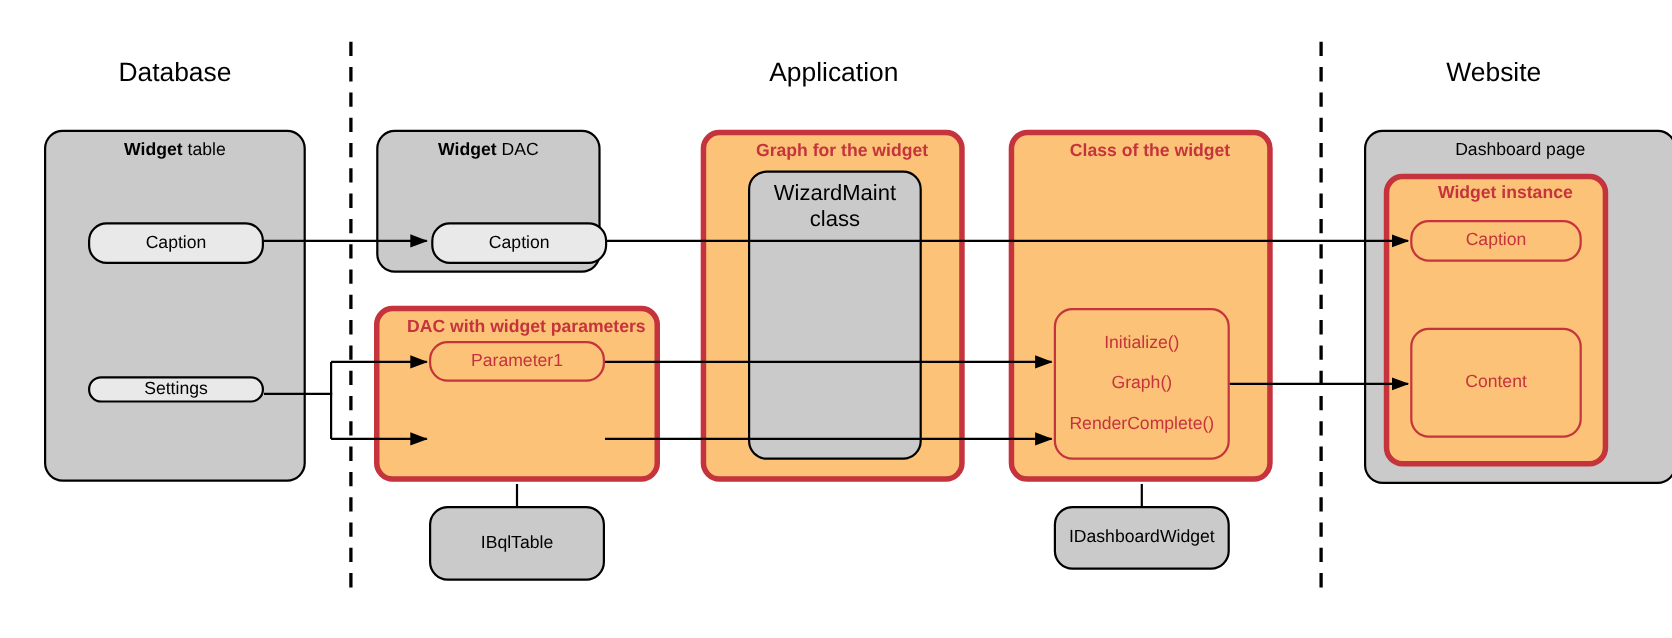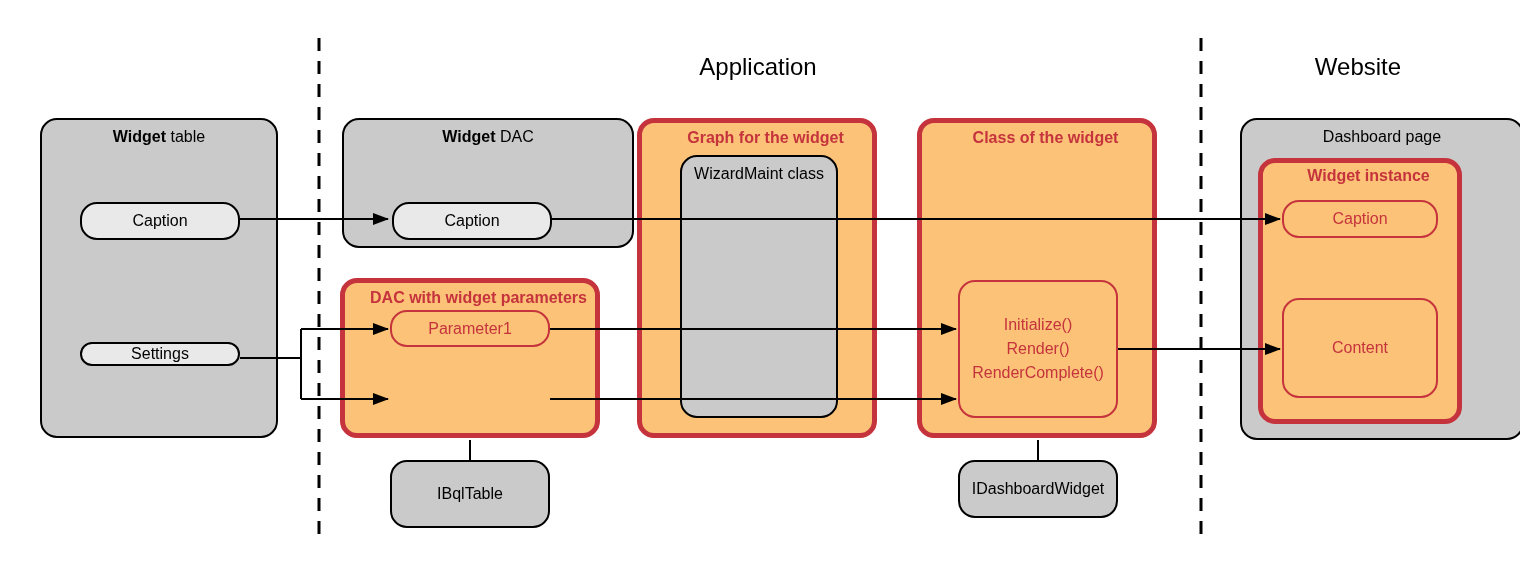--- a/index.html
+++ b/index.html
@@ -32,66 +32,68 @@
   .gray-field{background:#E9E9E9;border:2px solid #000;color:#000;}
   .orange-field{background:#FCC277;border:2px solid #C5333D;color:#C5333D;}
   .plain-gray{
     display:flex;align-items:center;justify-content:center;
     background:#CACACA;border:2px solid #000;font-size:16px;color:#000;
   }
   .methods{
     display:flex;flex-direction:column;align-items:center;justify-content:center;
     border:2px solid #C5333D;color:#C5333D;font-size:16px;line-height:24px;
     background:transparent;
+    gap:13px;
   }
   .bold{font-weight:bold;}
   #wires{position:absolute;left:0;top:0;z-index:10;pointer-events:none;}
 </style>
 </head>
 <body>
 
 <div id="canvas">
 
+  <div class="section-header" style="left:40px;top:53px;width:238px;">Database</div>
   <div class="section-header" style="left:598px;top:53px;width:320px;">Application</div>
   <div class="section-header" style="left:1238px;top:53px;width:240px;">Website</div>
 
   <div class="abs gray-box" style="left:40px;top:118px;width:238px;height:320px;">
     <div class="box-title">
       <span class="bold">Widget</span><span> table</span>
     </div>
     <div class="abs field gray-field" style="left:38px;top:82px;width:160px;height:38px;">Caption</div>
     <div class="abs field gray-field" style="left:38px;top:222px;width:160px;height:24px;">Settings</div>
   </div>
 
-  <div class="abs gray-box" style="left:342px;top:118px;width:292px;height:130px;">
+  <div class="abs gray-box" style="left:342px;top:118px;width:204px;height:130px;">
     <div class="box-title">
       <span class="bold">Widget</span><span> DAC</span>
     </div>
     <div class="abs field gray-field" style="left:48px;top:82px;width:160px;height:38px;">Caption</div>
   </div>
 
   <div class="abs orange-box" style="left:340px;top:278px;width:260px;height:160px;">
     <div class="red-title">DAC with widget parameters</div>
     <div class="abs field orange-field" style="left:45px;top:27px;width:160px;height:37px;">Parameter1</div>
   </div>
 
   <div class="abs plain-gray" style="left:390px;top:460px;width:160px;height:68px;">IBqlTable</div>
 
   <div class="abs orange-box" style="left:637px;top:118px;width:240px;height:320px;">
     <div class="red-title">Graph for the widget</div>
     <div class="abs" style="left:38px;top:32px;width:158px;height:263px;background:#CACACA;border:2px solid #000;">
-      <div style="text-align:center;padding-top:8px;font-size:16px;color:#000;">WizardMaint class</div>
+      <div style="text-align:center;padding-top:8px;font-size:20px;color:#000;">WizardMaint class</div>
     </div>
   </div>
 
   <div class="abs orange-box" style="left:917px;top:118px;width:240px;height:320px;">
     <div class="red-title">Class of the widget</div>
     <div class="abs methods" style="left:36px;top:157px;width:160px;height:138px;">
       <div>Initialize()</div>
-      <div>Render()</div>
+      <div>Graph()</div>
       <div>RenderComplete()</div>
     </div>
   </div>
 
   <div class="abs plain-gray" style="left:958px;top:460px;width:160px;height:58px;">IDashboardWidget</div>
 
   <div class="abs gray-box" style="left:1240px;top:118px;width:284px;height:322px;">
     <div class="box-title">Dashboard page</div>
     <div class="abs orange-box" style="left:16px;top:38px;width:204px;height:266px;">
       <div class="red-title" style="top:4px;">Widget instance</div>

